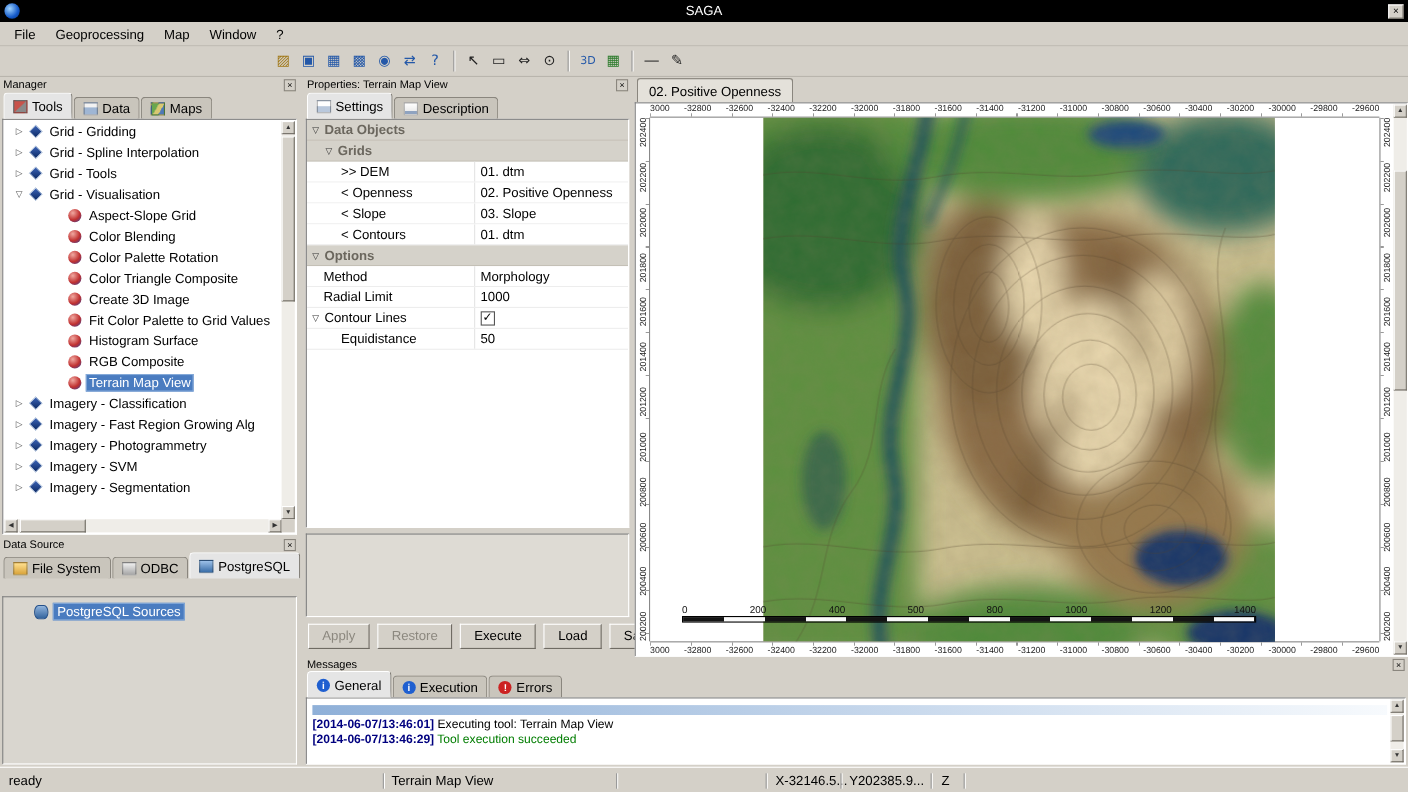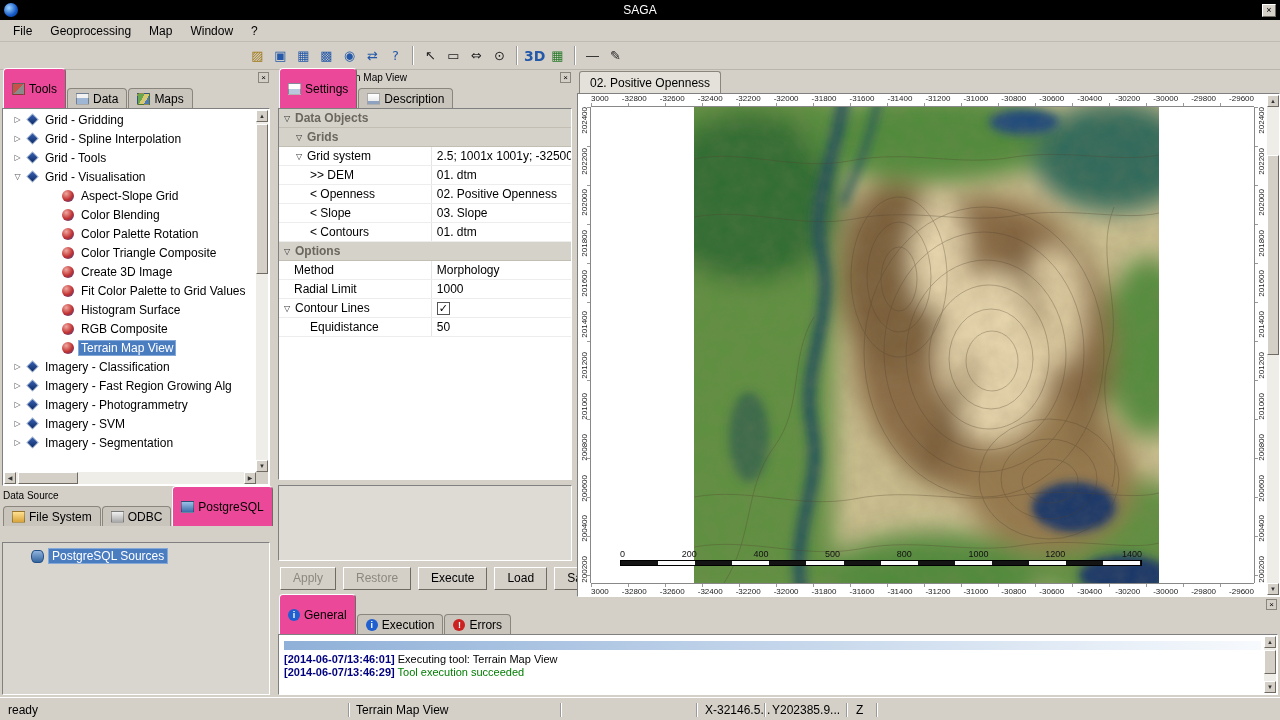--- a/index.html
+++ b/index.html
@@ -14,39 +14,39 @@
 .winbtn{margin-left:auto;width:14px;height:13px;background:#d4d0c8;border:1px solid;border-color:#fff #6f6b63 #6f6b63 #fff;color:#000;font-size:9px;line-height:11px;text-align:center;z-index:2}
 .winbtn::before{content:"×"}
 
 
 .menubar{height:22px;display:flex;align-items:center;padding-left:4px;border-bottom:1px solid #c0bcb4;flex:none}
 .menu-item{padding:3px 9px}
 .toolbar{height:28px;display:flex;align-items:center;border-bottom:1px solid #b9b5ad;flex:none}
 .tb-offset{width:246px;flex:none}
 .tb{width:23px;height:23px;background:transparent;border:1px solid transparent;font-size:13px;line-height:20px;text-align:center;font-family:"DejaVu Sans",sans-serif}
 .tb.blue{color:#2458a8}.tb.dark{color:#222}.tb.gold{color:#a07818}.tb.green{color:#2a7a2a}
-.tb.small{font-size:14px;font-weight:bold}
+.tb.small{font-size:10px;font-weight:normal}
 .tbsep{width:2px;height:19px;border-left:1px solid #9a9a9a;border-right:1px solid #fff;margin:0 5px}
 
 
 .main{display:flex;flex:1;min-height:0}
 .left-col{width:272px;flex:none;display:flex;flex-direction:column}
 .right-col{flex:1;min-width:0;display:flex;flex-direction:column;padding-left:4px}
 .center-row{flex:1;min-height:0;display:flex}
 
 
 .panel-head{height:14px;display:flex;align-items:center;padding:1px 3px 0;font-size:10px;flex:none}
 .panel-title{flex:1}
 .panel-close{width:11px;height:11px;border:1px solid #8a867e;background:#d4d0c8;font-size:8px;line-height:9px;text-align:center}
 .panel-close::before{content:"×"}
 
 
 .tabbar{display:flex;align-items:flex-end;height:24px;padding-left:3px;flex:none}
 .tab{display:flex;align-items:center;gap:4px;height:20px;padding:0 8px;background:#c9c5bc;border:1px solid #8a867e;border-bottom:none;border-radius:4px 4px 0 0;margin-right:1px;white-space:nowrap}
-.tab.active{height:40px;background:#ec4899;border-color:#fff #6f6b63 #dcd9d2 #fff;position:relative;z-index:2}
+.tab.active{height:24px;background:#e5e5e5;border-color:#fff #6f6b63 #dcd9d2 #fff;position:relative;z-index:2}
 .tabicon{width:13px;height:12px;flex:none;border:1px solid rgba(0,0,0,.3)}
 .ic-tools{background:linear-gradient(135deg,#c8524a 49%,#8a8a8a 51%)}
 .ic-data{background:linear-gradient(180deg,#f2f2f2 35%,#9fb6d4 36%)}
 .ic-maps{background:linear-gradient(120deg,#69a74e 40%,#d8c872 40% 70%,#4e79b8 70%)}
 .ic-fs{background:linear-gradient(#ffe090,#d9a43a)}
 .ic-odbc{background:linear-gradient(#f0f0f0,#a8a8a8)}
 .ic-pg{background:linear-gradient(#9cc0e8,#3a6ea8)}
 .ic-settings{background:linear-gradient(#ffffff 45%,#b9c8dc 46%)}
 .ic-desc{background:linear-gradient(#ffffff,#e4e4e4);box-shadow:inset 0 -3px 0 #8fa3c0}
 .circ{width:12px;height:12px;flex:none;border-radius:50%;color:#fff;font-size:9px;line-height:12px;text-align:center;font-weight:bold}
@@ -354,27 +354,20 @@
               <div class="plabel p0">
                   <span class="exp2"></span>
                   <span class="plab-text">Data Objects</span>
                 </div>
             </div>
             <div class="prow section">
               <div class="plabel p1">
                   <span class="exp2"></span>
                   <span class="plab-text">Grids</span>
                 </div>
-            </div>
-            <div class="prow">
-              <div class="plabel p1">
-                  <span class="exp2"></span>
-                  <span>Grid system</span>
-                </div>
-              <div class="pvalue">2.5; 1001x 1001y; -32500</div>
             </div>
             <div class="prow">
               <div class="plabel p2">
                   <span>&gt;&gt; DEM</span>
                 </div>
               <div class="pvalue">01. dtm</div>
             </div>
             <div class="prow">
               <div class="plabel p2">
                   <span>&lt; Openness</span>

